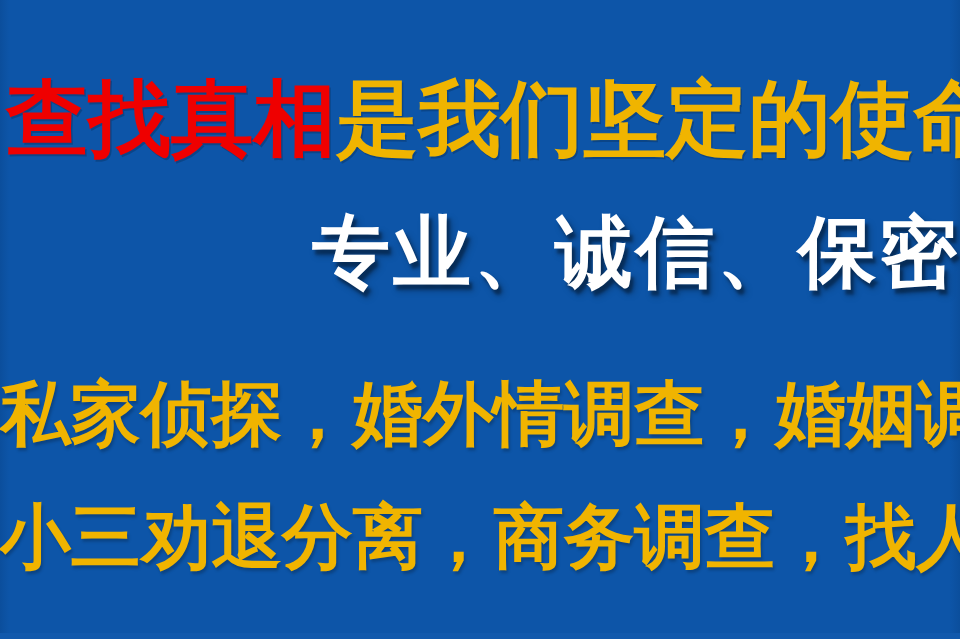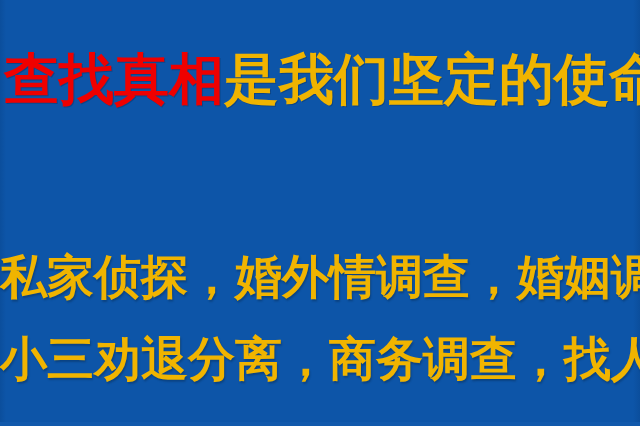--- a/index.html
+++ b/index.html
@@ -114,19 +114,20 @@
 <div class="banner">
 
   <div class="edge-left"></div>
   <div class="edge-right"></div>
   <div class="edge-bottom"></div>
 
   <div class="lines">
 
     <div class="line line-headline"><span class="run run-red">查找真相</span><span class="run run-gold">是我们坚定的使命</span></div>
 
+    <div class="line line-slogan">专业、诚信、保密</div>
 
     <div class="line line-services line-services-1">私家侦探，婚外情调查，婚姻调查，</div>
 
     <div class="line line-services line-services-2">小三劝退分离，商务调查，找人寻人</div>
 
   </div>
 </div>
 
 </body></html>

